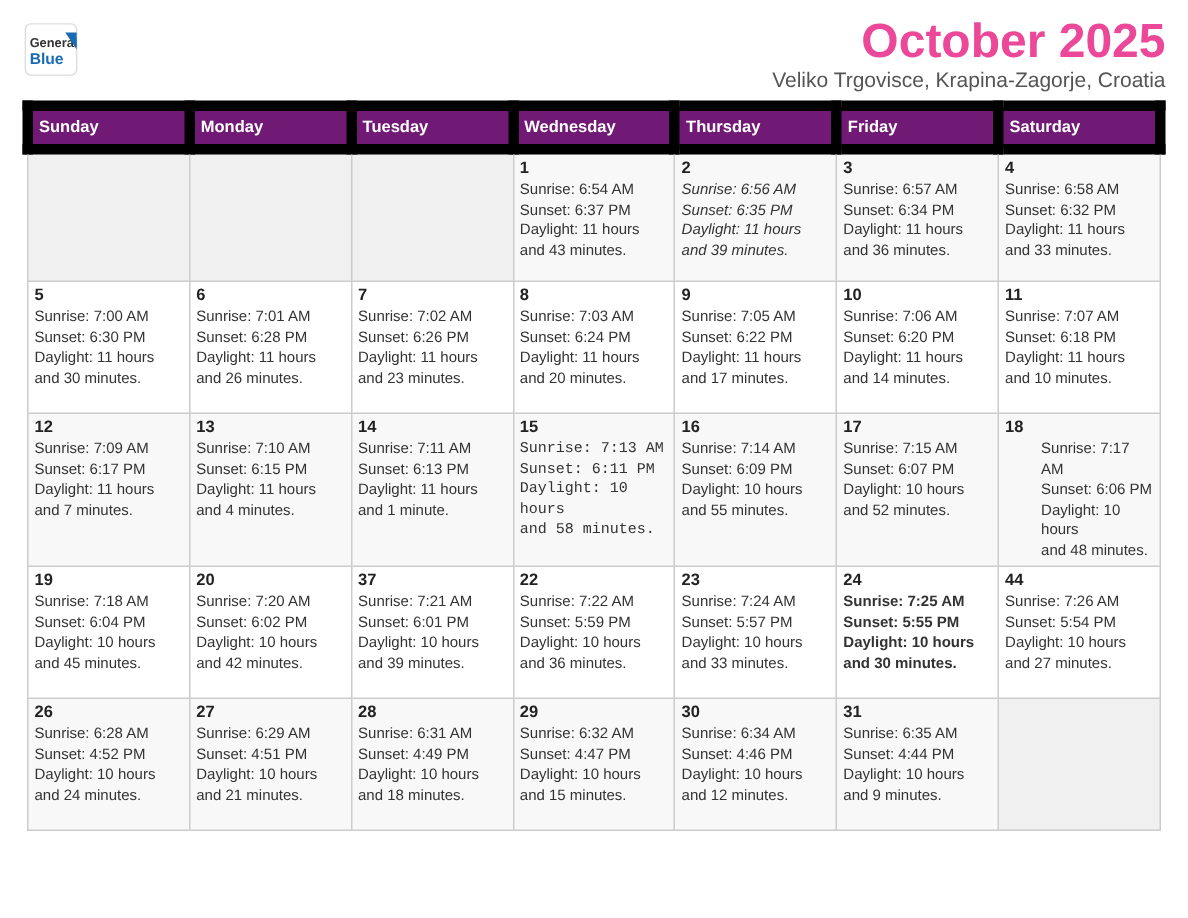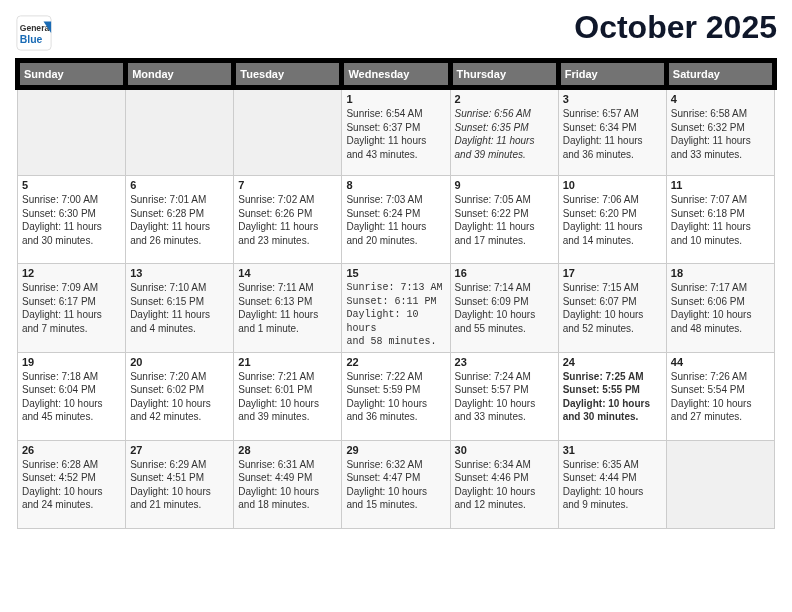--- a/index.html
+++ b/index.html
@@ -30,40 +30,40 @@
     .logo-icon {
       width: 38px;
       height: 38px;
     }
     .title-block {
       text-align: right;
     }
     .cal-title {
       font-size: 32px;
       font-weight: bold;
-      color: #0f172a;
+      color: #ec4899;
       line-height: 1.1;
     }
     .cal-subtitle {
       font-size: 14px;
       color: #555;
     }
     table {
       width: 100%;
       border-collapse: collapse;
       table-layout: fixed;
     }
     thead tr th {
-      background: #737373;
+      background: #701a75;
       color: #fff;
       font-size: 11px;
       font-weight: bold;
       padding: 5px 4px;
       text-align: left;
-      border: 5px solid #000000;
+      border: 7px solid #000000;
     }
     tbody tr td {
       border: 1px solid #ccc;
       vertical-align: top;
       padding: 3px 4px;
       height: 88px;
       font-size: 9.5px;
       color: #333;
       background: #fff;
     }
@@ -94,20 +94,21 @@
       <svg class="logo-icon" viewBox="0 0 40 40" width="40" height="40">
         <rect x="2" y="2" width="36" height="36" rx="4" fill="#fff" stroke="#ddd" stroke-width="1"></rect>
         <text x="5" y="18" font-size="9" font-weight="bold" fill="#333" font-family="Arial">General</text>
         <text x="5" y="30" font-size="11" font-weight="bold" fill="#1a6bb5" font-family="Arial">Blue</text>
 
         <polygon points="30,8 38,8 38,20" fill="#1a6bb5"></polygon>
       </svg>
     </div>
     <div class="title-block">
       <div class="cal-title">October 2025</div>
+      <div class="cal-subtitle">Veliko Trgovisce, Krapina-Zagorje, Croatia</div>
     </div>
   </div>
 
   <table>
     <thead>
       <tr>
         <th>Sunday</th>
         <th>Monday</th>
         <th>Tuesday</th>
         <th>Wednesday</th>
@@ -239,21 +240,21 @@
           </td>
           <td>
             <div class="day-num">17</div>
             <div class="day-info" style="white-space: pre-line;">Sunrise: 7:15 AM
 Sunset: 6:07 PM
 Daylight: 10 hours
 and 52 minutes.</div>
           </td>
           <td>
             <div class="day-num">18</div>
-            <div class="day-info" style="white-space: pre-line;">Sunrise: 7:17 AM
+            <div class="day-info" style="white-space: pre-line; margin-left: 24px;">Sunrise: 7:17 AM
 Sunset: 6:06 PM
 Daylight: 10 hours
 and 48 minutes.</div>
           </td>
         </tr>
         <tr>
           <td>
             <div class="day-num">19</div>
             <div class="day-info" style="white-space: pre-line;">Sunrise: 7:18 AM
 Sunset: 6:04 PM
@@ -261,21 +262,21 @@
 and 45 minutes.</div>
           </td>
           <td>
             <div class="day-num">20</div>
             <div class="day-info" style="white-space: pre-line;">Sunrise: 7:20 AM
 Sunset: 6:02 PM
 Daylight: 10 hours
 and 42 minutes.</div>
           </td>
           <td>
-            <div class="day-num">21</div>
+            <div class="day-num">37</div>
             <div class="day-info" style="white-space: pre-line;">Sunrise: 7:21 AM
 Sunset: 6:01 PM
 Daylight: 10 hours
 and 39 minutes.</div>
           </td>
           <td>
             <div class="day-num">22</div>
             <div class="day-info" style="white-space: pre-line;">Sunrise: 7:22 AM
 Sunset: 5:59 PM
 Daylight: 10 hours

